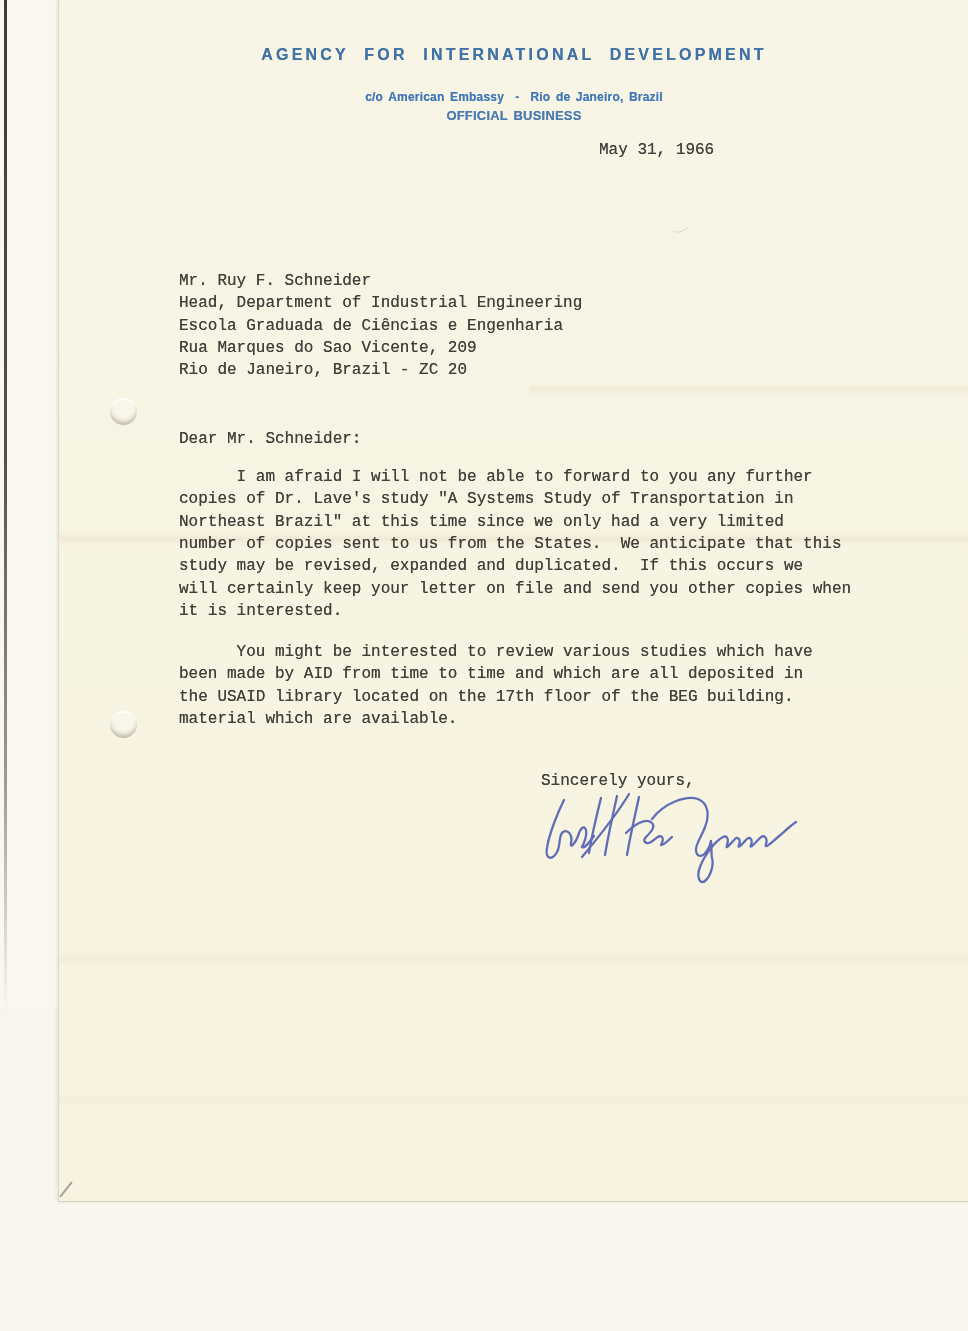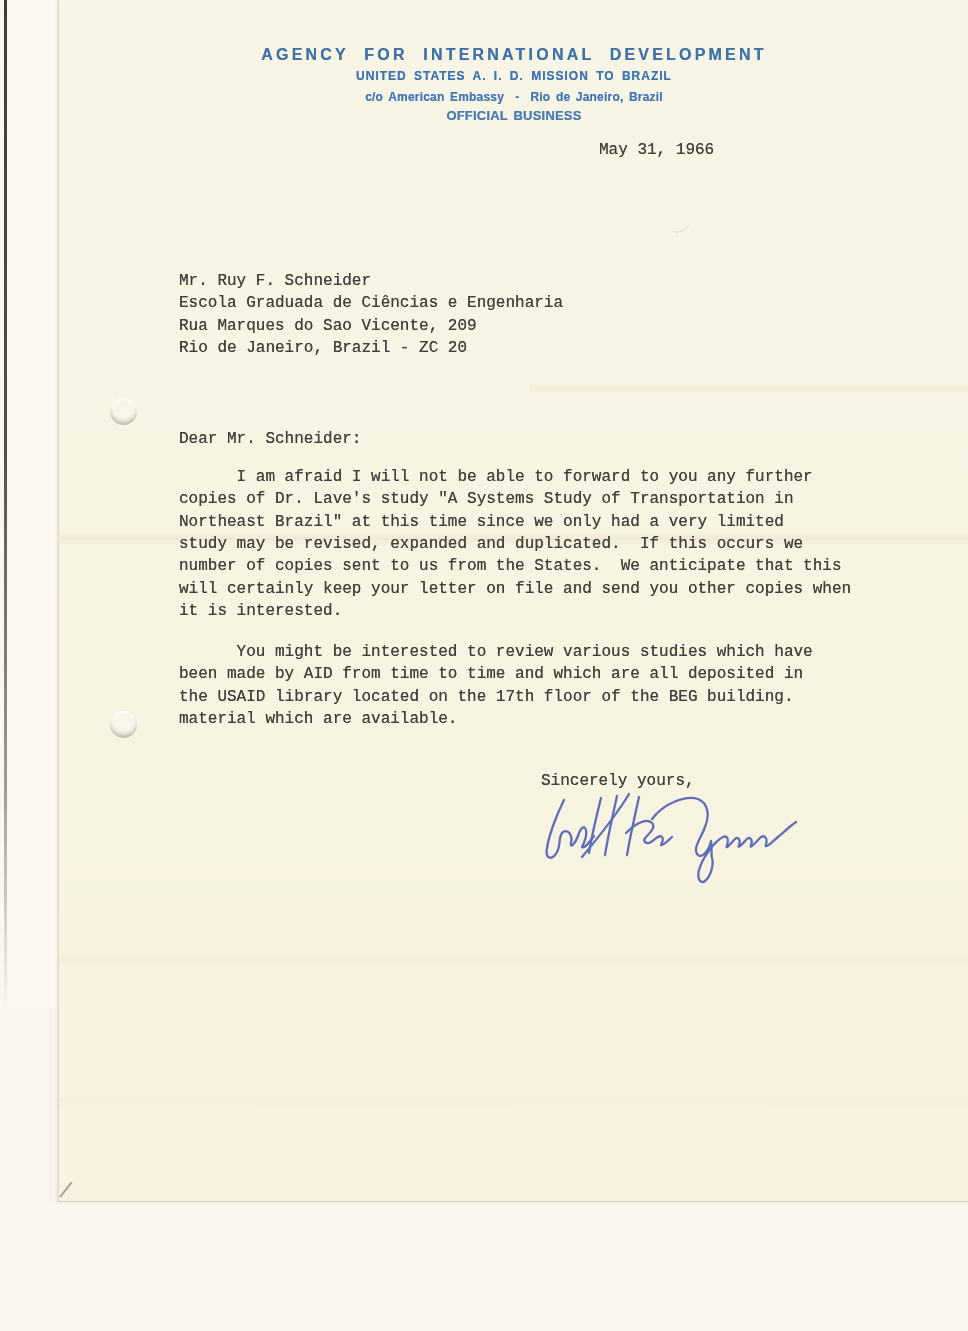--- a/index.html
+++ b/index.html
@@ -87,43 +87,43 @@
 
     <div class="crease crease-1"></div>
     <div class="crease crease-2"></div>
     <div class="crease crease-3"></div>
     <div class="crease crease-4"></div>
 
     <div class="hole hole-top"></div>
     <div class="hole hole-bottom"></div>
 
     <div class="lh lh-1">AGENCY FOR INTERNATIONAL DEVELOPMENT</div>
-    <div class="lh lh-2">UNITED STATES A. I. D. MISSION TO BRAZIL</div>
     <div class="lh lh-3">c/o American Embassy  -  Rio de Janeiro, Brazil</div>
     <div class="lh lh-4">OFFICIAL BUSINESS</div>
 
     <div class="typed date-line">May 31, 1966</div>
 
     <div class="smudge"></div>
 
     <div class="recipient">
       <div class="typed">Mr. Ruy F. Schneider</div>
+      <div class="typed">Head, Department of Industrial Engineering</div>
       <div class="typed">Escola Graduada de Ciências e Engenharia</div>
       <div class="typed">Rua Marques do Sao Vicente, 209</div>
       <div class="typed">Rio de Janeiro, Brazil - ZC 20</div>
     </div>
 
     <div class="typed salutation">Dear Mr. Schneider:</div>
 
     <div class="para-1">
       <div class="typed">      I am afraid I will not be able to forward to you any further</div>
       <div class="typed">copies of Dr. Lave's study "A Systems Study of Transportation in</div>
       <div class="typed">Northeast Brazil" at this time since we only had a very limited</div>
+      <div class="typed">number of copies sent to us from the States.  We anticipate that this</div>
       <div class="typed">study may be revised, expanded and duplicated.  If this occurs we</div>
-      <div class="typed">number of copies sent to us from the States.  We anticipate that this</div>
       <div class="typed">will certainly keep your letter on file and send you other copies when</div>
       <div class="typed">it is interested.</div>
     </div>
 
     <div class="para-2">
       <div class="typed">      You might be interested to review various studies which have</div>
       <div class="typed">been made by AID from time to time and which are all deposited in</div>
       <div class="typed">the USAID library located on the 17th floor of the BEG building.</div>
       <div class="typed">material which are available.</div>
     </div>

